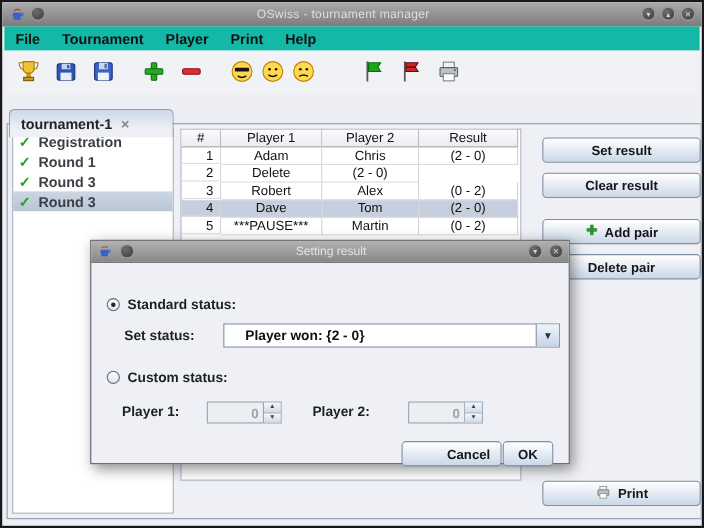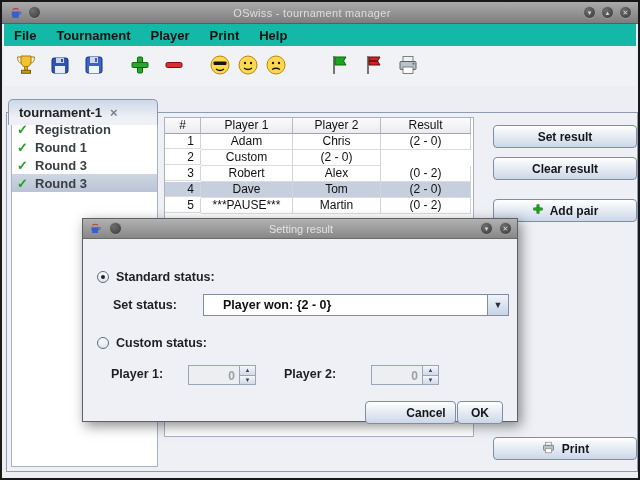--- a/index.html
+++ b/index.html
@@ -254,21 +254,21 @@
         <div>Result</div>
       </div>
       <div class="trow">
         <div class="cell-num">1</div>
         <div>Adam</div>
         <div>Chris</div>
         <div>(2 - 0)</div>
       </div>
       <div class="trow">
         <div class="cell-num">2</div>
-        <div>Custom</div>
+        <div>Delete</div>
         <div>(2 - 0)</div>
       </div>
       <div class="trow">
         <div class="cell-num">3</div>
         <div>Robert</div>
         <div>Alex</div>
         <div>(0 - 2)</div>
       </div>
       <div class="trow sel">
         <div class="cell-num">4</div>
@@ -291,20 +291,23 @@
       <button class="btn rp-btn" style="top:44px;">
           <span>Clear result</span>
         </button>
       <button class="btn rp-btn" style="top:86px;">
         <span><svg width="12" height="12" viewBox="0 0 24 24">
               <rect x="9.5" y="3" width="5" height="18" rx="1" fill="#2aa62a" stroke="#0c6c0c"></rect>
               <rect x="3" y="9.5" width="18" height="5" rx="1" fill="#2aa62a" stroke="#0c6c0c"></rect>
             </svg></span>
         <span>Add pair</span>
       </button>
+      <button class="btn rp-btn" style="top:118px;">
+          <span>Delete pair</span>
+        </button>
       <button class="btn rp-btn" style="top:324px;">
         <span><svg width="15" height="15" viewBox="0 0 24 24">
               <rect x="7" y="3.5" width="10" height="5.5" fill="#f2f2f2" stroke="#808080"></rect>
               <rect x="4" y="8.5" width="16" height="8" rx="1" fill="#bcc1ca" stroke="#5a6068"></rect>
               <rect x="7" y="14" width="10" height="6.5" fill="#ffffff" stroke="#808080"></rect>
             </svg></span>
         <span>Print</span>
       </button>
     </div>
   </div>

